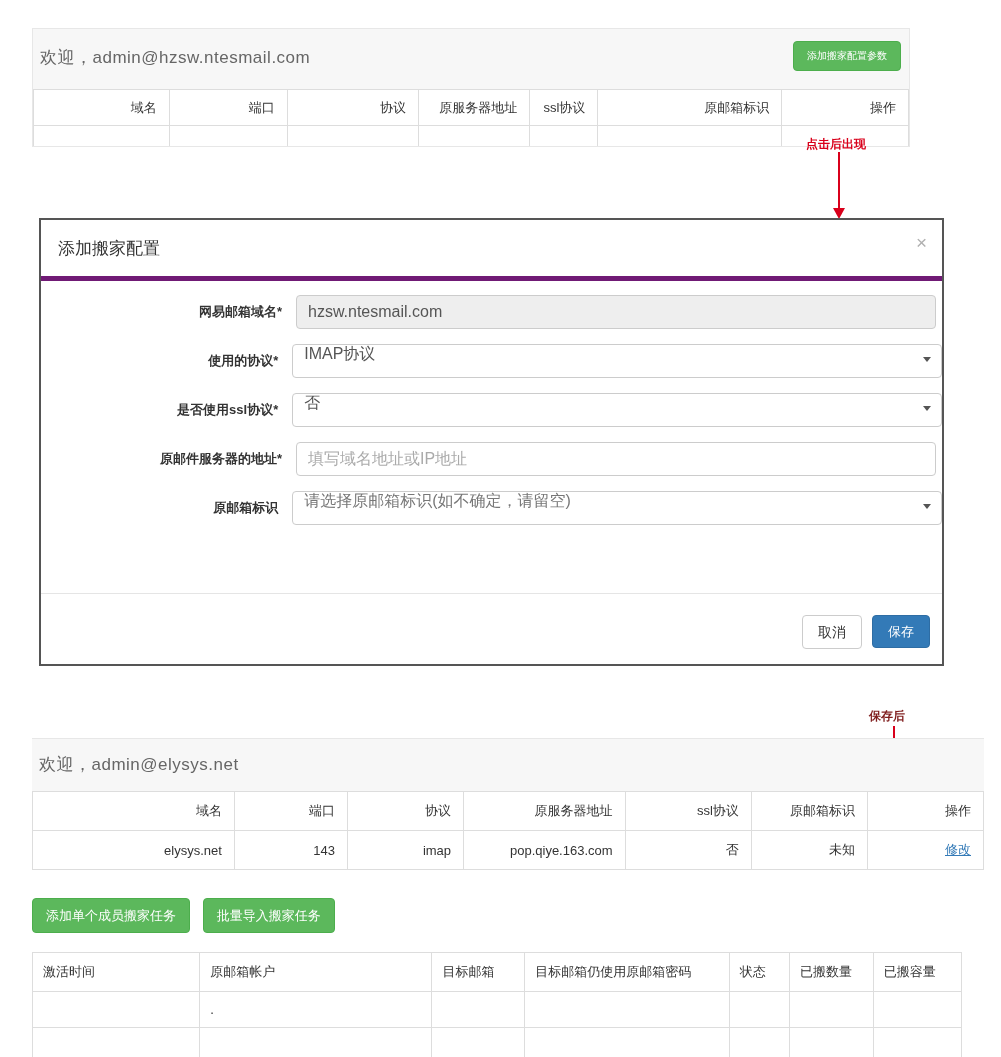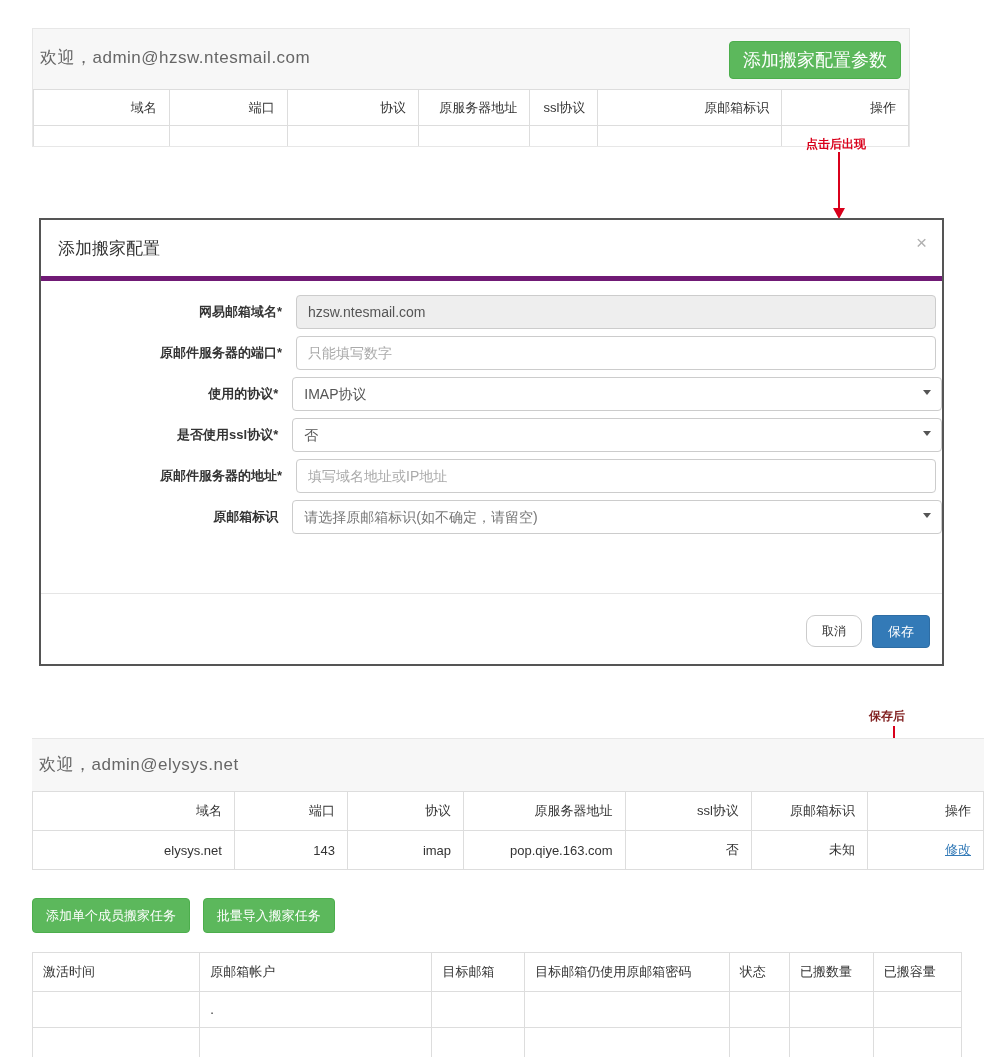--- a/index.html
+++ b/index.html
@@ -40,21 +40,21 @@
     letter-spacing: .5px;
   }
   .add-config-btn {
     position: absolute;
     right: 8px;
     top: 12px;
     background: #5cb85c;
     border: 1px solid #4cae4c;
     border-radius: 4px;
     color: #ffffff;
-    font-size: 18px;
+    font-size: 10px;
     padding: 9px 13px;
     cursor: pointer;
     line-height: 1;
   }
   table.grid {
     border-collapse: collapse;
     width: 100%;
     background: #ffffff;
     table-layout: fixed;
   }
@@ -139,40 +139,40 @@
     line-height: 1;
   }
   .modal-body {
     padding: 14px 0 0 0;
     height: 312px;
     box-sizing: border-box;
   }
   .form-row {
     display: flex;
     align-items: center;
-    margin-bottom: 7px;
+    margin-bottom: 15px;
   }
   .form-label {
     width: 255px;
     text-align: right;
     padding-right: 14px;
     box-sizing: border-box;
     font-size: 13px;
     font-weight: bold;
     color: #333333;
   }
   .form-label .req { font-weight: bold; }
   .form-control {
     width: 640px;
     height: 34px;
     border: 1px solid #cccccc;
     border-radius: 4px;
     box-sizing: border-box;
-    padding: 7px 11px;
-    font-size: 14px;
+    padding: 0 11px;
+    font-size: 16px;
     color: #555555;
     background: #ffffff;
     line-height: 18px;
     outline: none;
     font-family: "Liberation Sans", sans-serif;
   }
   .form-control.readonly {
     background: #eeeeee;
     color: #555555;
   }
@@ -193,23 +193,23 @@
     border-top: 1px solid #e5e5e5;
     height: 77px;
     position: relative;
   }
   .btn-cancel {
     position: absolute;
     right: 80px;
     top: 21px;
     background: #ffffff;
     border: 1px solid #cccccc;
-    border-radius: 9px;
+    border-radius: 4px;
     padding: 9px 15px;
-    font-size: 12px;
+    font-size: 14px;
     color: #333333;
     cursor: pointer;
     line-height: 1;
   }
   .btn-save {
     position: absolute;
     right: 12px;
     top: 21px;
     background: #337ab7;
     border: 1px solid #2e6da4;
@@ -352,24 +352,20 @@
     <div class="modal-title">添加搬家配置</div>
     <div class="modal-close">×</div>
   </div>
   <div class="modal-body">
 
     <div class="form-row">
       <div class="form-label"><span>网易邮箱域名</span><span class="req">*</span></div>
       <input class="form-control readonly" type="text" readonly="" value="hzsw.ntesmail.com" style="">
     </div>
 
-    <div class="form-row">
-      <div class="form-label"><span>原邮件服务器的端口</span><span class="req">*</span></div>
-      <input class="form-control" type="text" placeholder="只能填写数字" style="">
-    </div>
 
     <div class="form-row">
       <div class="form-label"><span>使用的协议</span><span class="req">*</span></div>
       <div class="select-wrap">
         <div class="form-control">IMAP协议</div>
         <span class="caret"></span>
       </div>
     </div>
 
     <div class="form-row">

